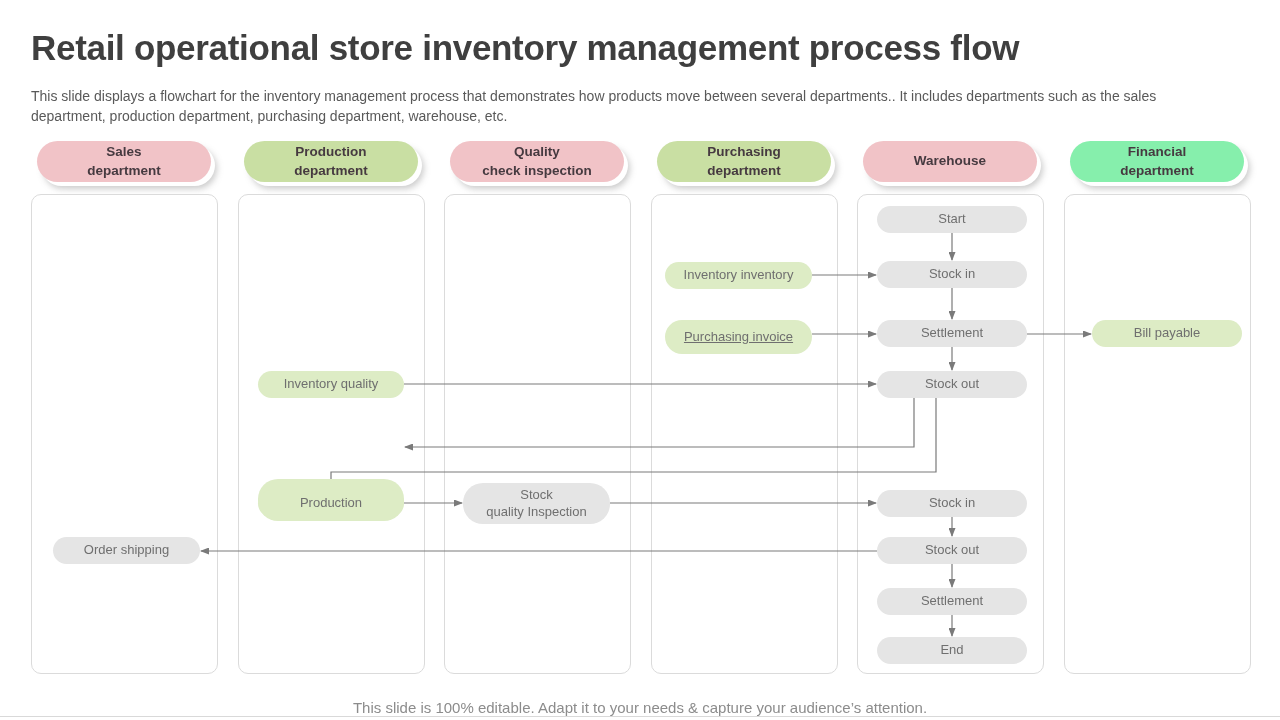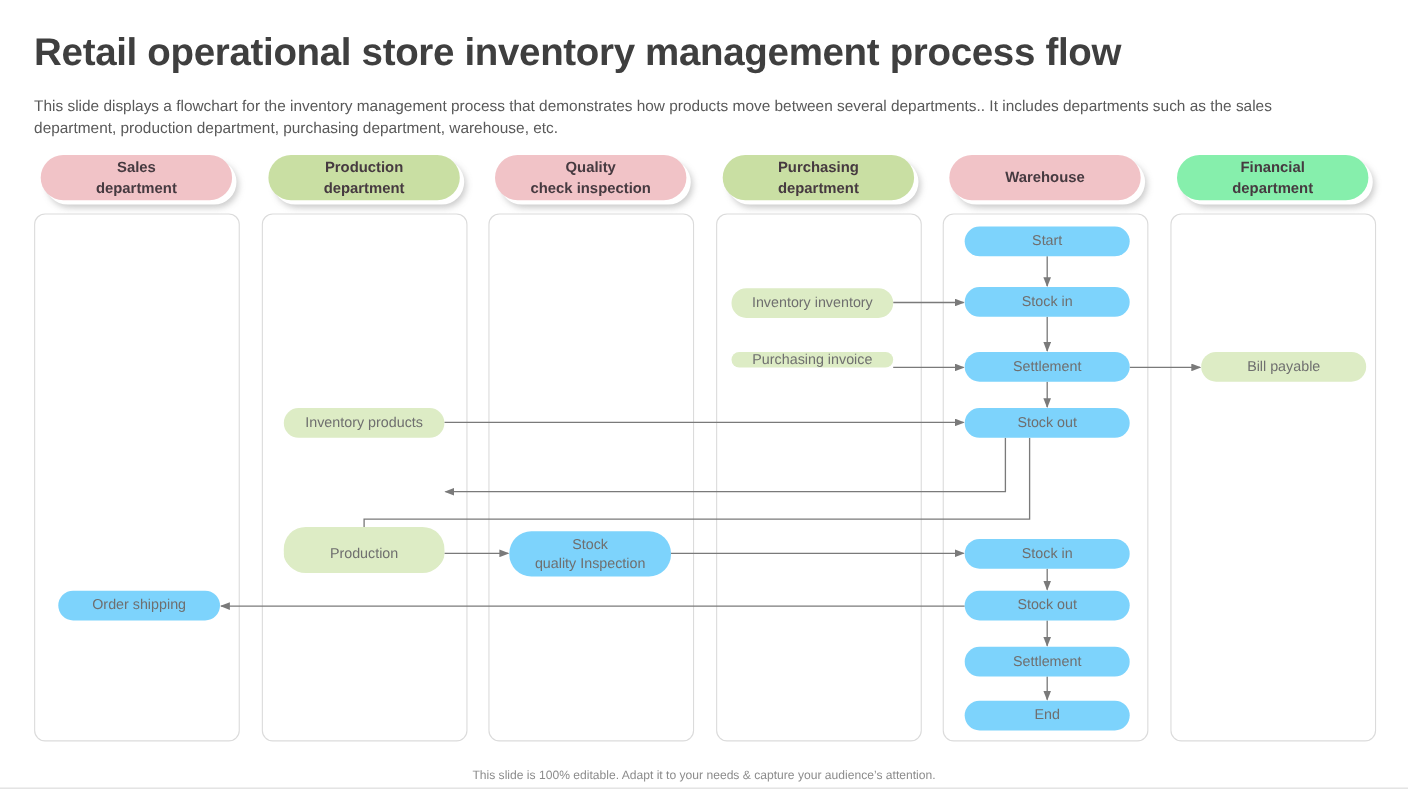--- a/index.html
+++ b/index.html
@@ -89,40 +89,40 @@
     display: flex;
     align-items: center;
     justify-content: center;
     text-align: center;
     border-radius: 20px;
     font-size: 13px;
     line-height: 1.3;
     color: #6f6f6f;
     white-space: pre-line;
   }
-  .node.pink  { background: #7dd3fc; }
+  .node.pink  { background: #e5e5e5; }
   .node.green { background: #ddecc5; }
 
   
   svg.edges {
     position: absolute;
     left: 0;
     top: 0;
     width: 1280px;
     height: 720px;
     pointer-events: none;
   }
 
   .footer {
     position: absolute;
     left: 0;
     top: 699px;
     width: 1280px;
     text-align: center;
-    font-size: 11px;
+    font-size: 15px;
     color: #8c8c8c;
   }
   .bottom-rule {
     position: absolute;
     left: 0;
     top: 716px;
     width: 1280px;
     height: 1px;
     background: #d9d9d9;
   }
@@ -193,22 +193,22 @@
   <div id="node-layer">
       <div class="node pink" style="left: 877px; top: 206px; width: 150px; height: 27px;">Start</div>
       <div class="node pink" style="left: 877px; top: 261px; width: 150px; height: 27px;">Stock in</div>
       <div class="node pink" style="left: 877px; top: 320px; width: 150px; height: 27px;">Settlement</div>
       <div class="node pink" style="left: 877px; top: 371px; width: 150px; height: 27px;">Stock out</div>
       <div class="node pink" style="left: 877px; top: 490px; width: 150px; height: 27px;">Stock in</div>
       <div class="node pink" style="left: 877px; top: 537px; width: 150px; height: 27px;">Stock out</div>
       <div class="node pink" style="left: 877px; top: 588px; width: 150px; height: 27px;">Settlement</div>
       <div class="node pink" style="left: 877px; top: 637px; width: 150px; height: 27px;">End</div>
       <div class="node green" style="left: 665px; top: 262px; width: 147px; height: 27px;">Inventory inventory</div>
-      <div class="node green" style="left: 665px; top: 320px; width: 147px; height: 14px;">Purchasing invoice</div>
-      <div class="node green" style="left: 258px; top: 371px; width: 146px; height: 27px;">Inventory products</div>
+      <div class="node green" style="left: 665px; top: 320px; width: 147px; height: 34px; text-decoration: underline;">Purchasing invoice</div>
+      <div class="node green" style="left: 258px; top: 371px; width: 146px; height: 27px;">Inventory quality</div>
       <div class="node green" style="left: 258px; top: 431px; width: 146px; height: 42px; margin-top: 48px;">Inventory inquiry</div>
       <div class="node green" style="left: 258px; top: 490px; width: 146px; height: 27px;">Production</div>
       <div class="node pink" style="left: 463px; top: 483px; width: 147px; height: 41px;">Stock
 quality Inspection</div>
       <div class="node green" style="left: 1092px; top: 320px; width: 150px; height: 27px;">Bill payable</div>
       <div class="node pink" style="left: 53px; top: 537px; width: 147px; height: 27px; text-align: center;">Order shipping</div>
     </div>
 
   <div class="footer">This slide is 100% editable. Adapt it to your needs &amp; capture your audience’s attention.</div>
   <div class="bottom-rule"></div>

